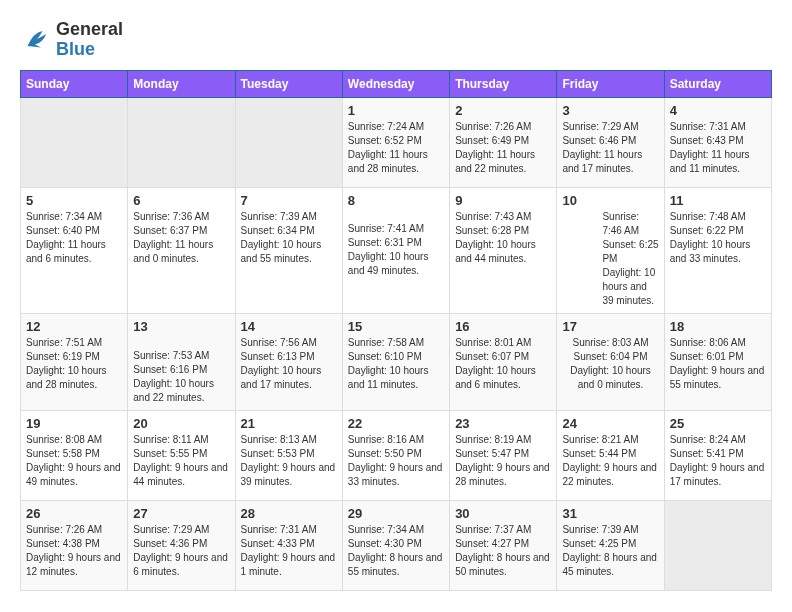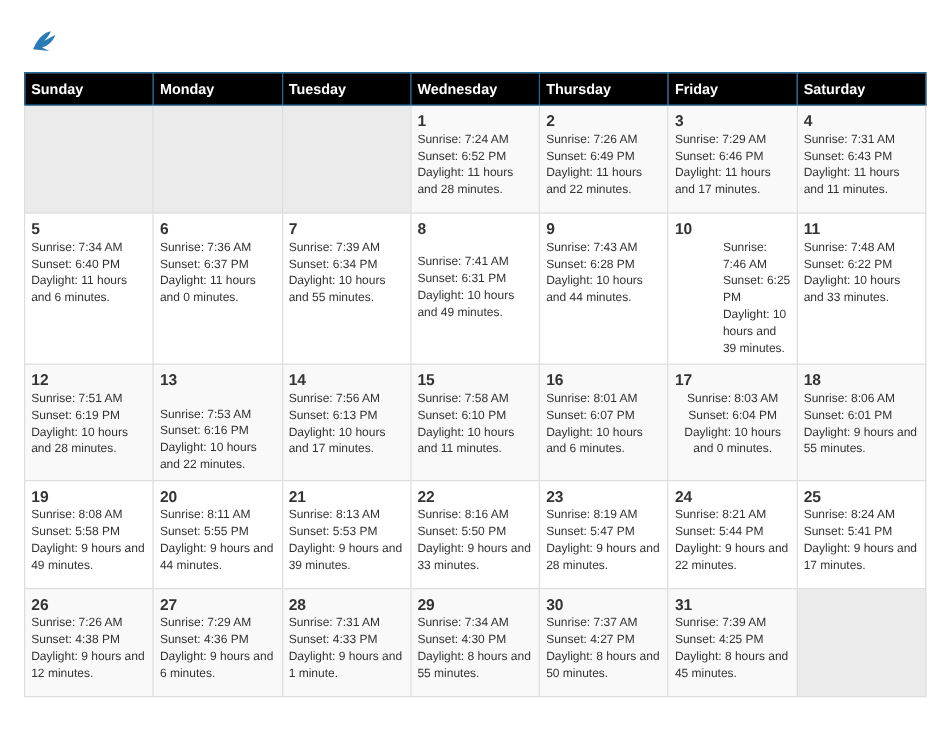--- a/index.html
+++ b/index.html
@@ -43,21 +43,21 @@
     .subtitle {
       font-size: 14px;
       color: #555;
     }
     table {
       width: 100%;
       border-collapse: collapse;
       border: 1px solid #ccc;
     }
     thead tr th {
-      background-color: #000000;
+      background-color: #8b5cf6;
       color: #fff;
       font-size: 12px;
       font-weight: bold;
       padding: 6px 5px;
       text-align: left;
       border: 1px solid #1e6a9e;
     }
     tbody tr td {
       vertical-align: top;
       font-size: 10px;
@@ -92,20 +92,24 @@
     }
   </style>
 </head>
 <body>
 
 <div class="header">
   <div class="logo">
     <svg class="logo-bird" viewBox="0 0 40 40" xmlns="http://www.w3.org/2000/svg">
       <path d="M10 28 Q18 10 30 8 Q25 18 20 20 Q28 16 35 12 Q30 24 20 26 Q24 28 28 30 L10 28Z" fill="#2a7ab5"></path>
     </svg>
+    <div class="logo-text">
+      <div><span class="general">General</span></div>
+      <div><span class="blue">Blue</span></div>
+    </div>
   </div>
 </div>
 
 <table>
   <thead>
     <tr>
     <th>Sunday</th>
         <th>Monday</th>
         <th>Tuesday</th>
         <th>Wednesday</th>

